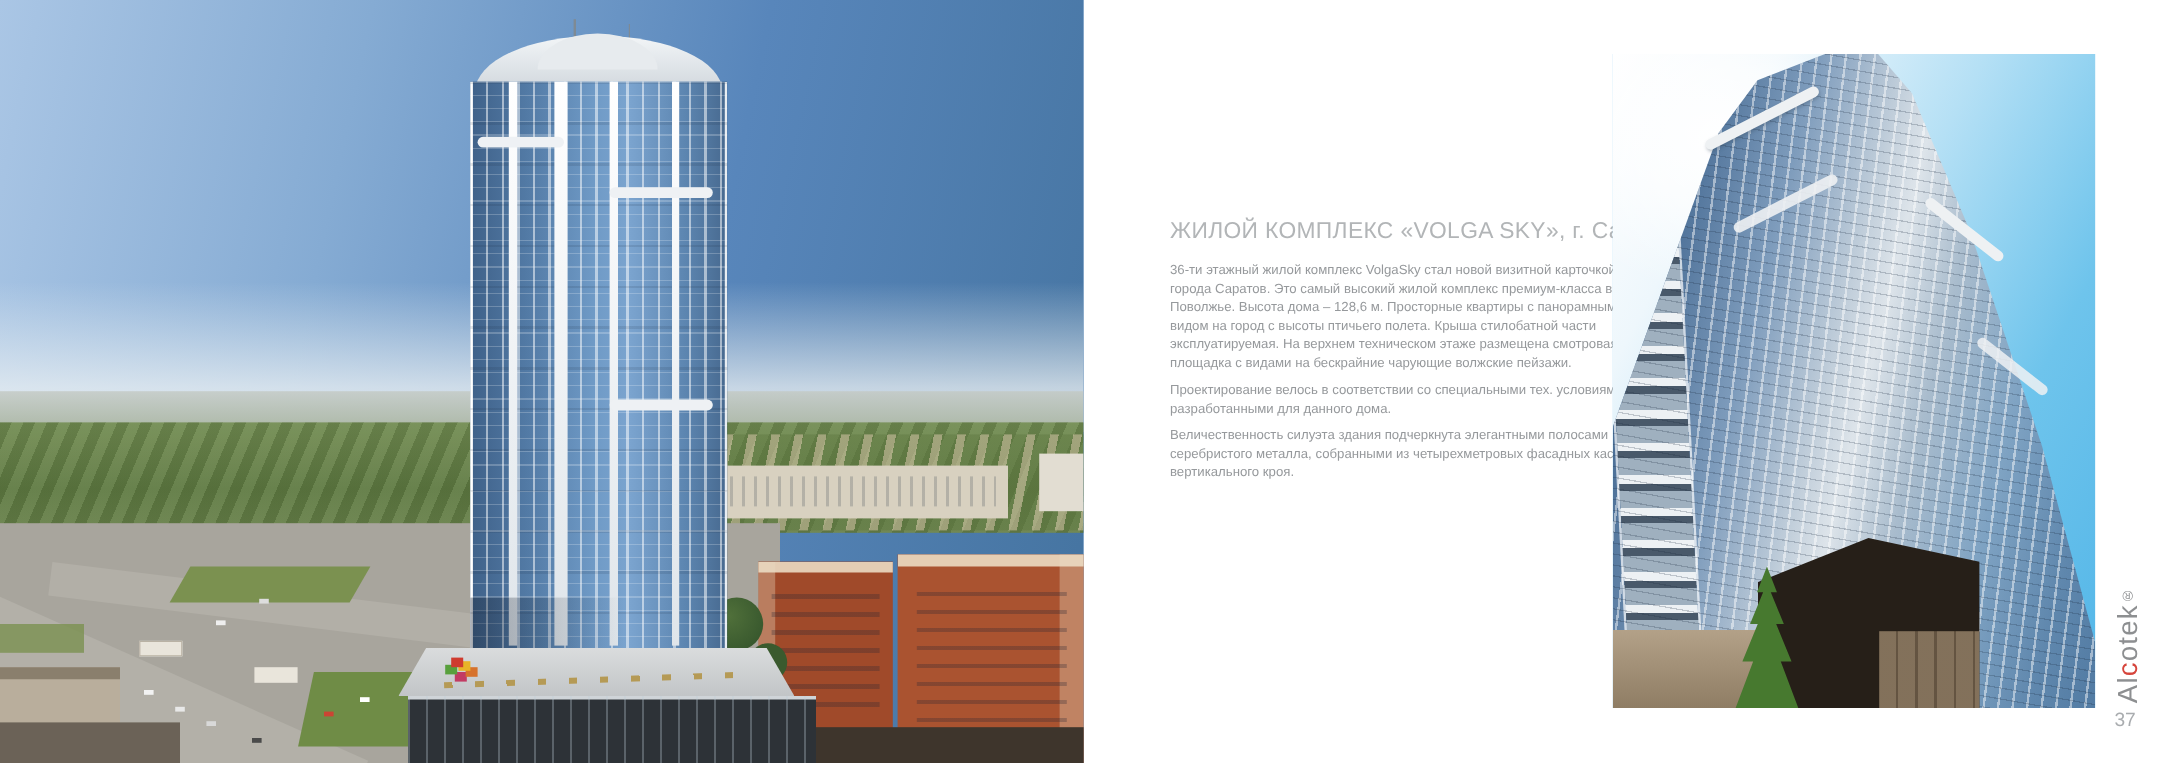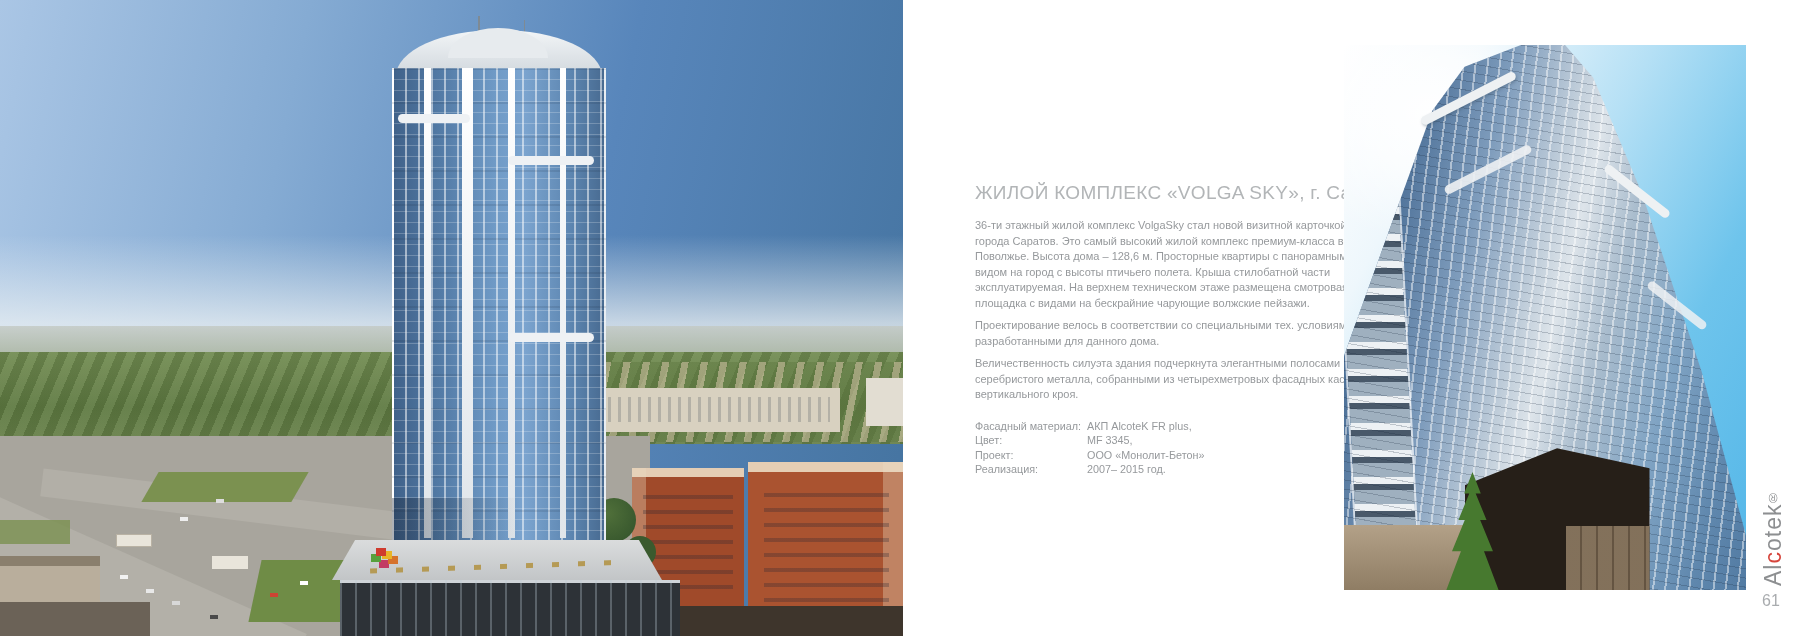--- a/index.html
+++ b/index.html
@@ -179,45 +179,35 @@
       <div class="podium-dark"></div>
       <div class="playground"></div>
     </div>
   </div>
 
   <div class="abs article">
     <h1>ЖИЛОЙ КОМПЛЕКС «VOLGA SKY», г. Саратов</h1>
     <p>36-ти этажный жилой комплекс VolgaSky стал новой визитной карточкой города Саратов. Это самый высокий жилой комплекс премиум-класса в Поволжье. Высота дома – 128,6 м. Просторные квартиры с панорамным видом на город с высоты птичьего полета. Крыша стилобатной части эксплуатируемая. На верхнем техническом этаже размещена смотровая площадка с видами на бескрайние чарующие волжские пейзажи.</p>
     <p>Проектирование велось в соответствии со специальными тех. условиями, разработанными для данного дома.</p>
     <p>Величественность силуэта здания подчеркнута элегантными полосами серебристого металла, собранными из четырехметровых фасадных кассет вертикального кроя.</p>
-    <div class="specs">
-      <span>Фасадный материал:</span>
-      <span>АКП AlcoteK FR plus,</span>
-      <span>Цвет:</span>
-      <span>MF 3345,</span>
-      <span>Проект:</span>
-      <span>ООО «Монолит-Бетон»</span>
-      <span>Реализация:</span>
-      <span>2007– 2015 год.</span>
-    </div>
   </div>
 
   <div class="abs photo-right">
     <div class="rp-sky"></div>
     <div class="rp-glare"></div>
     <div class="rp-building">
       <div class="rp-balconies"></div>
     </div>
     <div class="rp-cornice rp-c-a"></div>
     <div class="rp-cornice rp-c-b"></div>
     <div class="rp-cornice rp-c-c"></div>
     <div class="rp-cornice rp-c-d"></div>
     <div class="rp-podium"></div>
     <div class="rp-stone-band"></div>
     <div class="rp-tree"></div>
   </div>
 
   <div class="abs brand">
     <span>Al</span><span class="accent">c</span><span>otek</span><span class="reg">®</span>
   </div>
-  <div class="abs page-number">61</div>
+  <div class="abs page-number">37</div>
 
 </div>
 
 </body></html>

